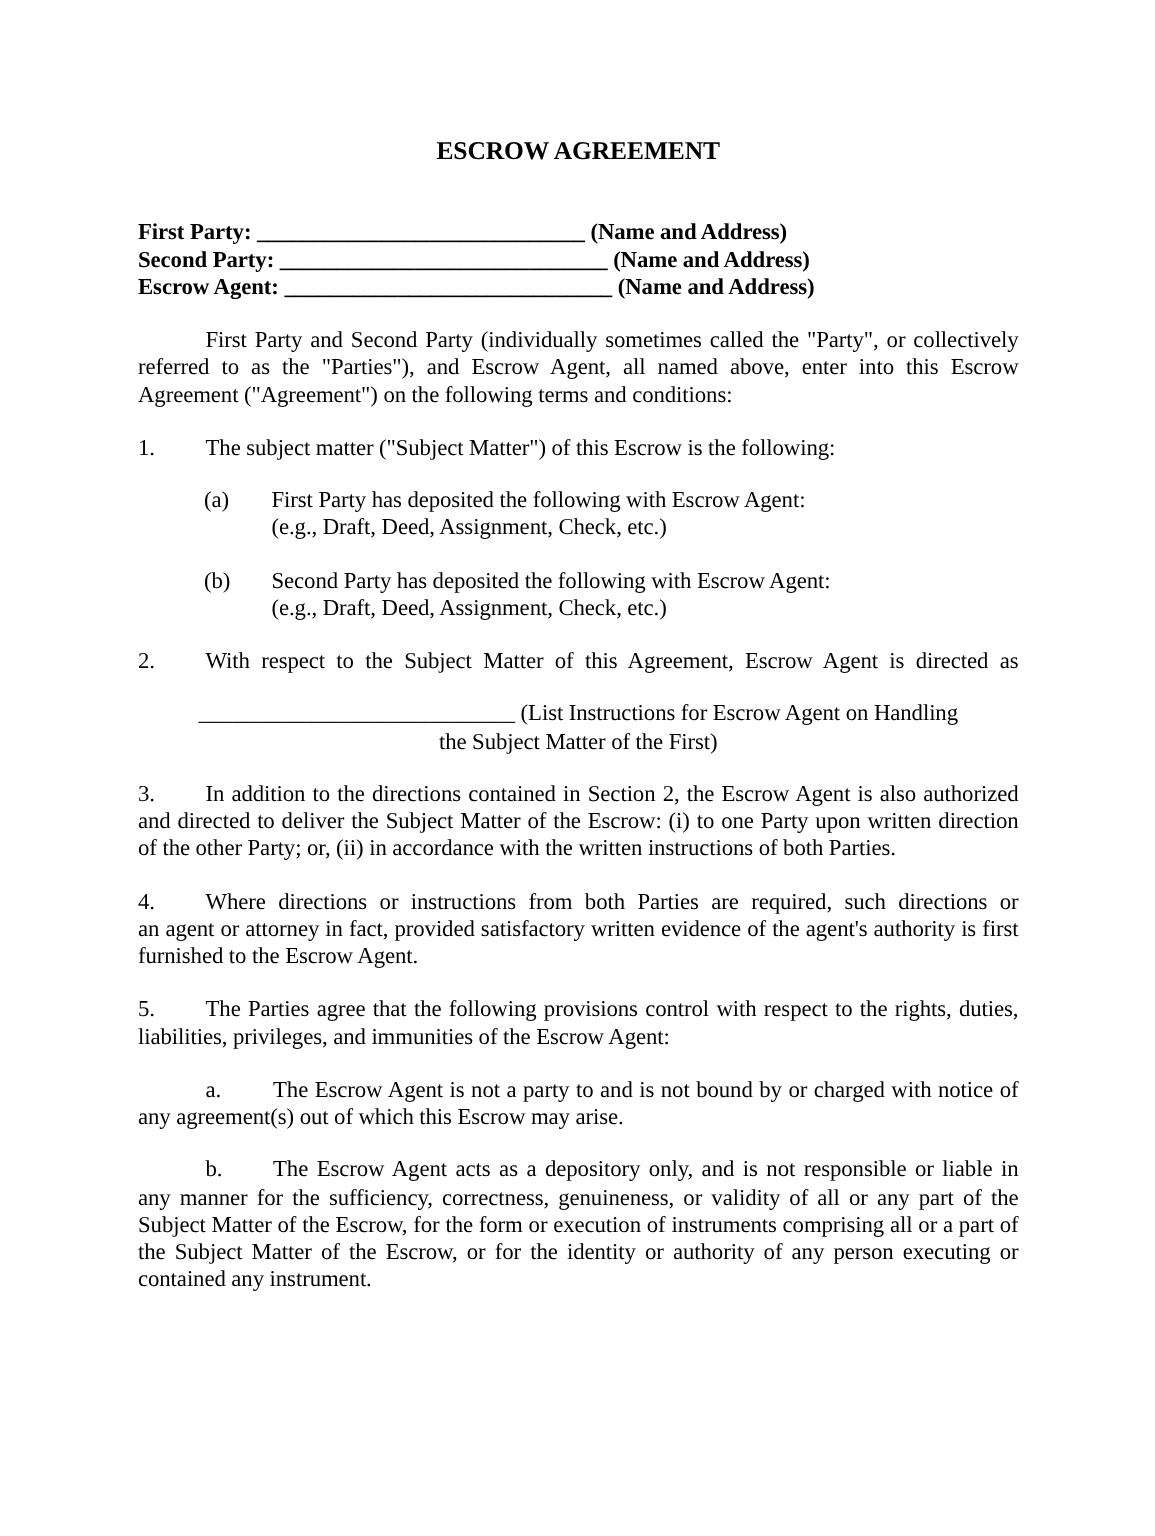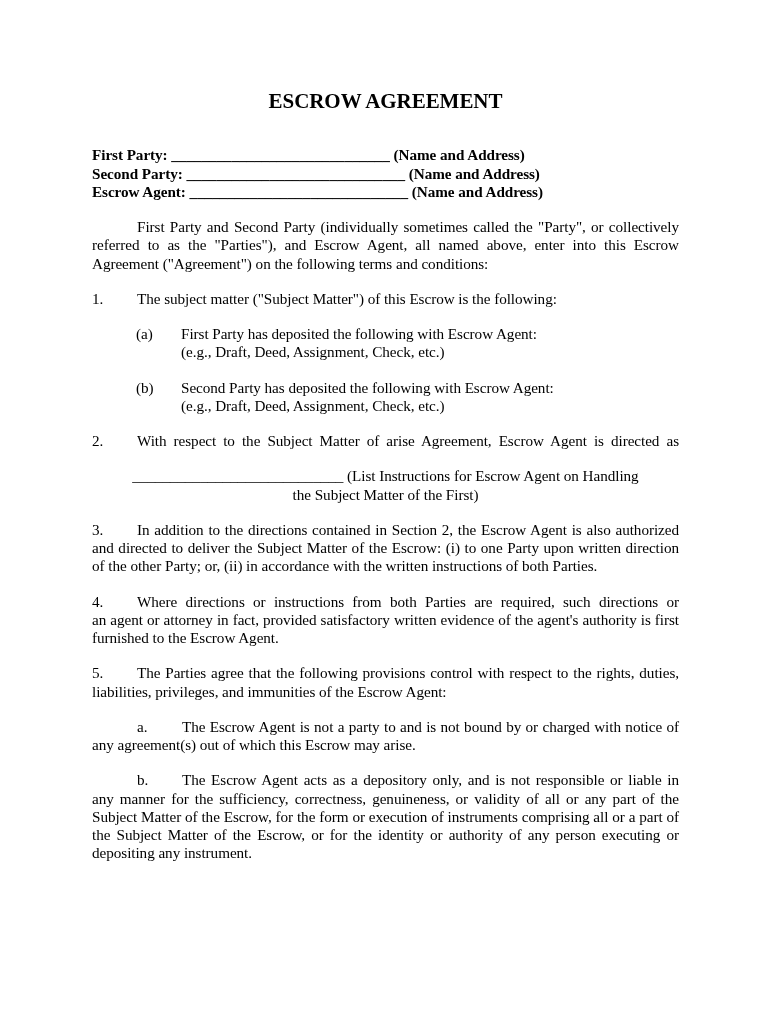--- a/index.html
+++ b/index.html
@@ -16,21 +16,21 @@
     padding: 92px 91px 40px 92px;
     font-family: "Liberation Serif", "DejaVu Serif", serif;
     font-size: 15.2px;
     line-height: 18.25px;
     color: #000000;
     letter-spacing: -0.06px;
     overflow: hidden;
   }
   .doc-title {
     font-weight: bold;
-    font-size: 21px;
+    font-size: 17px;
     text-align: center;
     margin: 0 0 36px 0;
   }
   .party-block { margin: 0 0 17px 0; }
   .party-line { font-weight: bold; }
   .para { margin: 0 0 17px 0; }
   .para:last-child { margin-bottom: 0; }
   
   .jl { text-align: justify; text-align-last: justify; }
   
@@ -86,21 +86,21 @@
     <div class="ll">(e.g., Draft, Deed, Assignment, Check, etc.)</div>
   </div>
 
   <div class="para sub">
     <span class="sub-marker">(b)</span>
     <div class="ll">Second Party has deposited the following with Escrow Agent:</div>
     <div class="ll">(e.g., Draft, Deed, Assignment, Check, etc.)</div>
   </div>
 
   <div class="para">
-    <div class="jl"><span class="tab1">2.</span><span>With respect to the Subject Matter of arise Agreement, Escrow Agent is directed as</span></div>
+    <div class="jl"><span class="tab1">2.</span><span>With respect to the Subject Matter of this Agreement, Escrow Agent is directed as</span></div>
   </div>
 
   <div class="para">
     <div class="cl">
       <span>____________________________</span>
       <span>(List Instructions for Escrow Agent on Handling</span>
     </div>
     <div class="cl">the Subject Matter of the First)</div>
   </div>
 
@@ -124,16 +124,16 @@
   <div class="para">
     <div class="jl"><span class="tab2">a.</span><span>The Escrow Agent is not a party to and is not bound by or charged with notice of</span></div>
     <div class="ll">any agreement(s) out of which this Escrow may arise.</div>
   </div>
 
   <div class="para">
     <div class="jl"><span class="tab2">b.</span><span>The Escrow Agent acts as a depository only, and is not responsible or liable in</span></div>
     <div class="jl">any manner for the sufficiency, correctness, genuineness, or validity of all or any part of the</div>
     <div class="jl">Subject Matter of the Escrow, for the form or execution of instruments comprising all or a part of</div>
     <div class="jl">the Subject Matter of the Escrow, or for the identity or authority of any person executing or</div>
-    <div class="ll">depositing any instrument.</div>
+    <div class="ll">contained any instrument.</div>
   </div>
 
 </div>
 
 </body></html>

